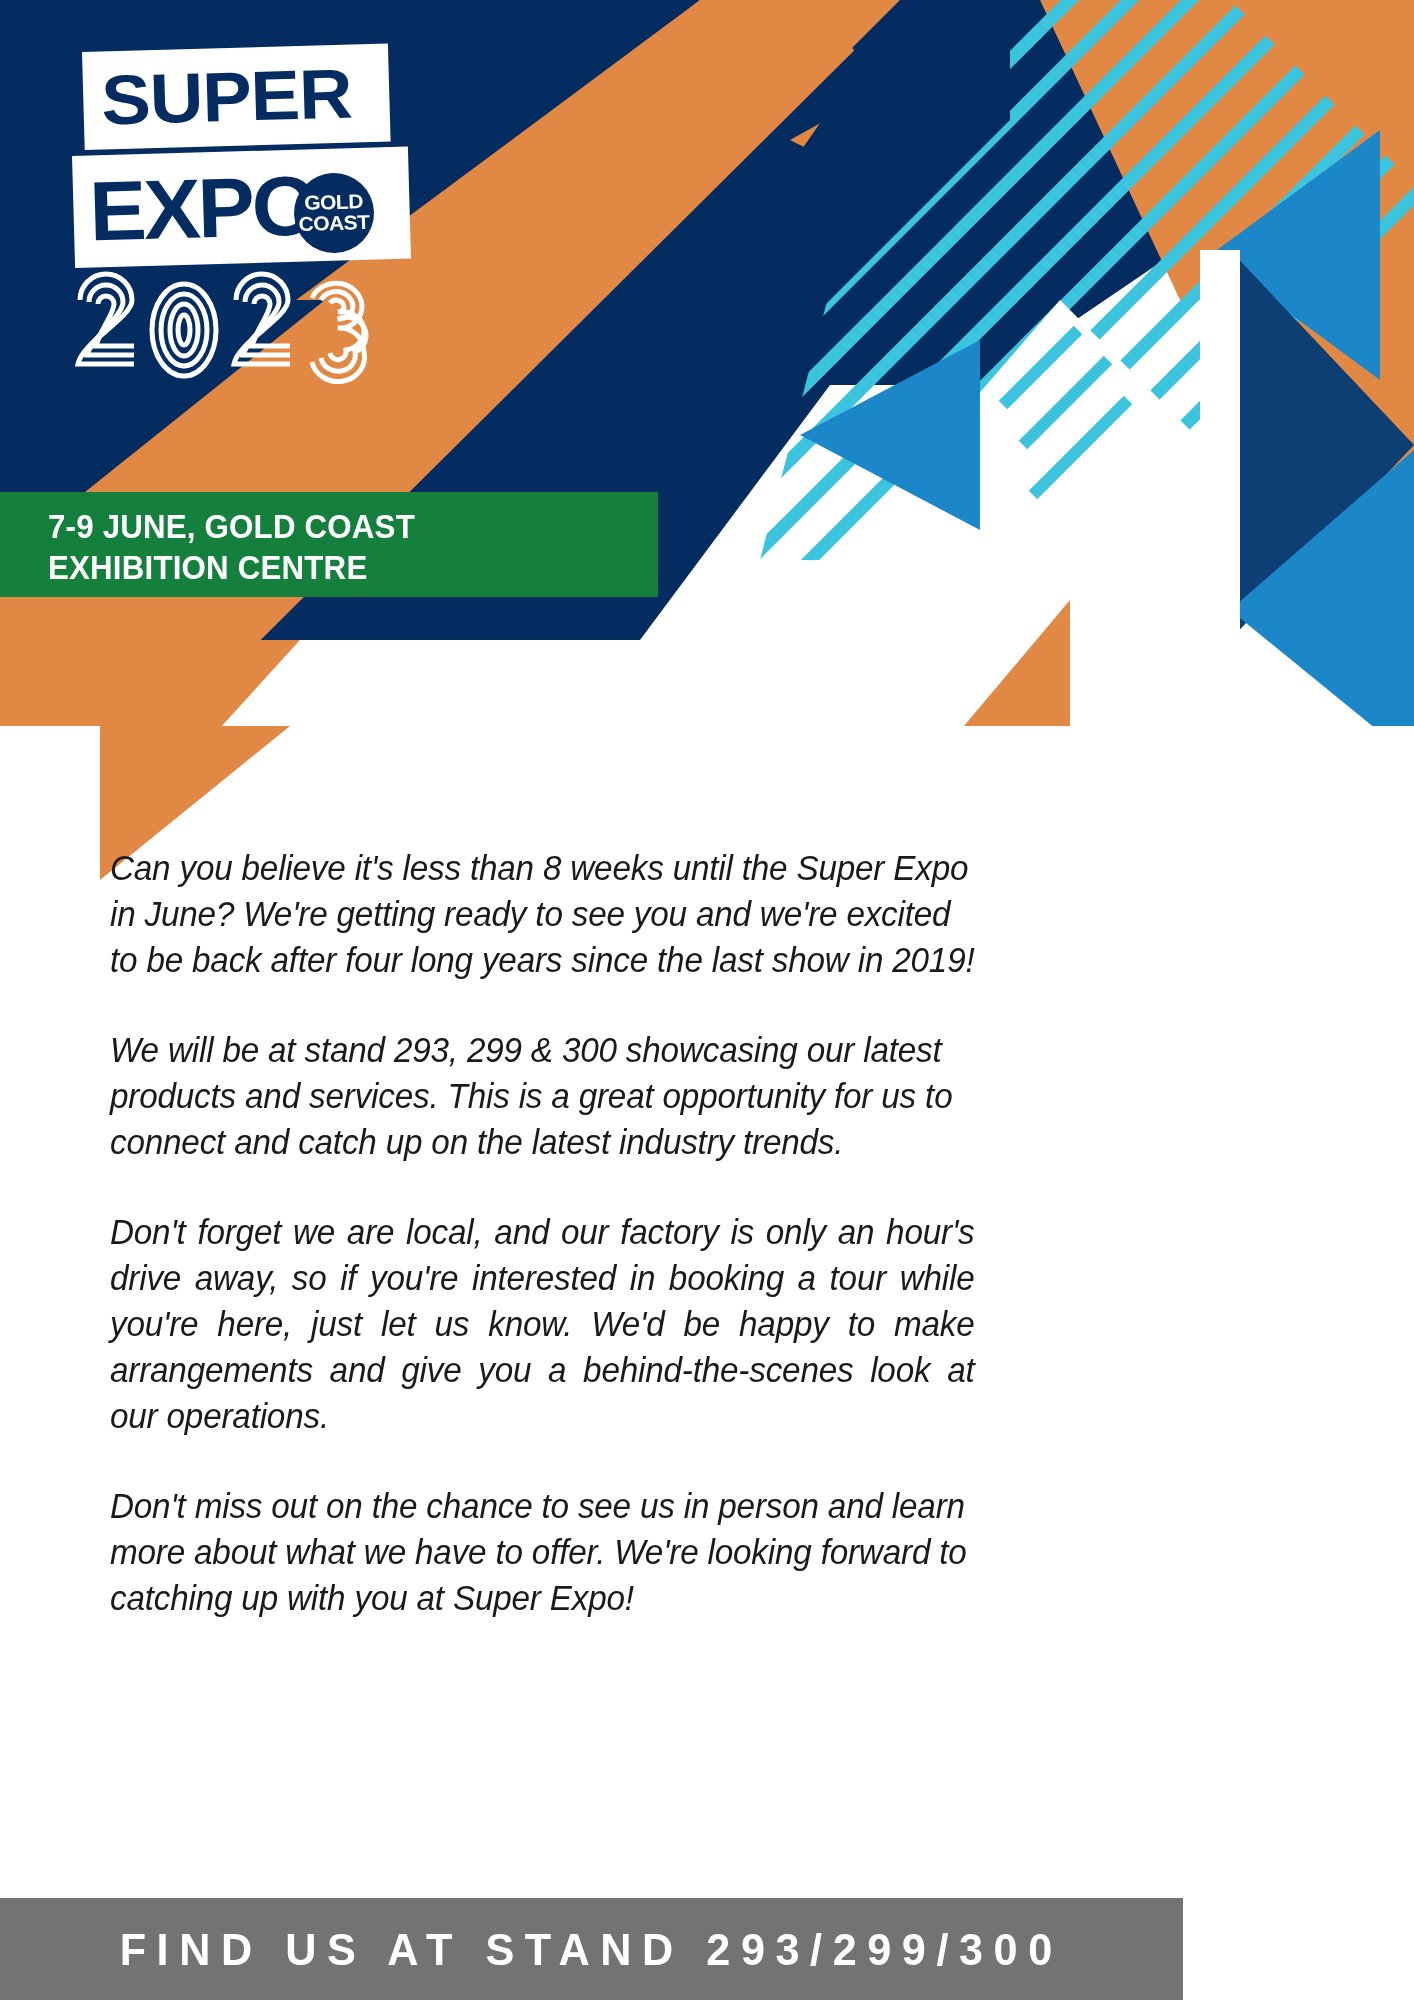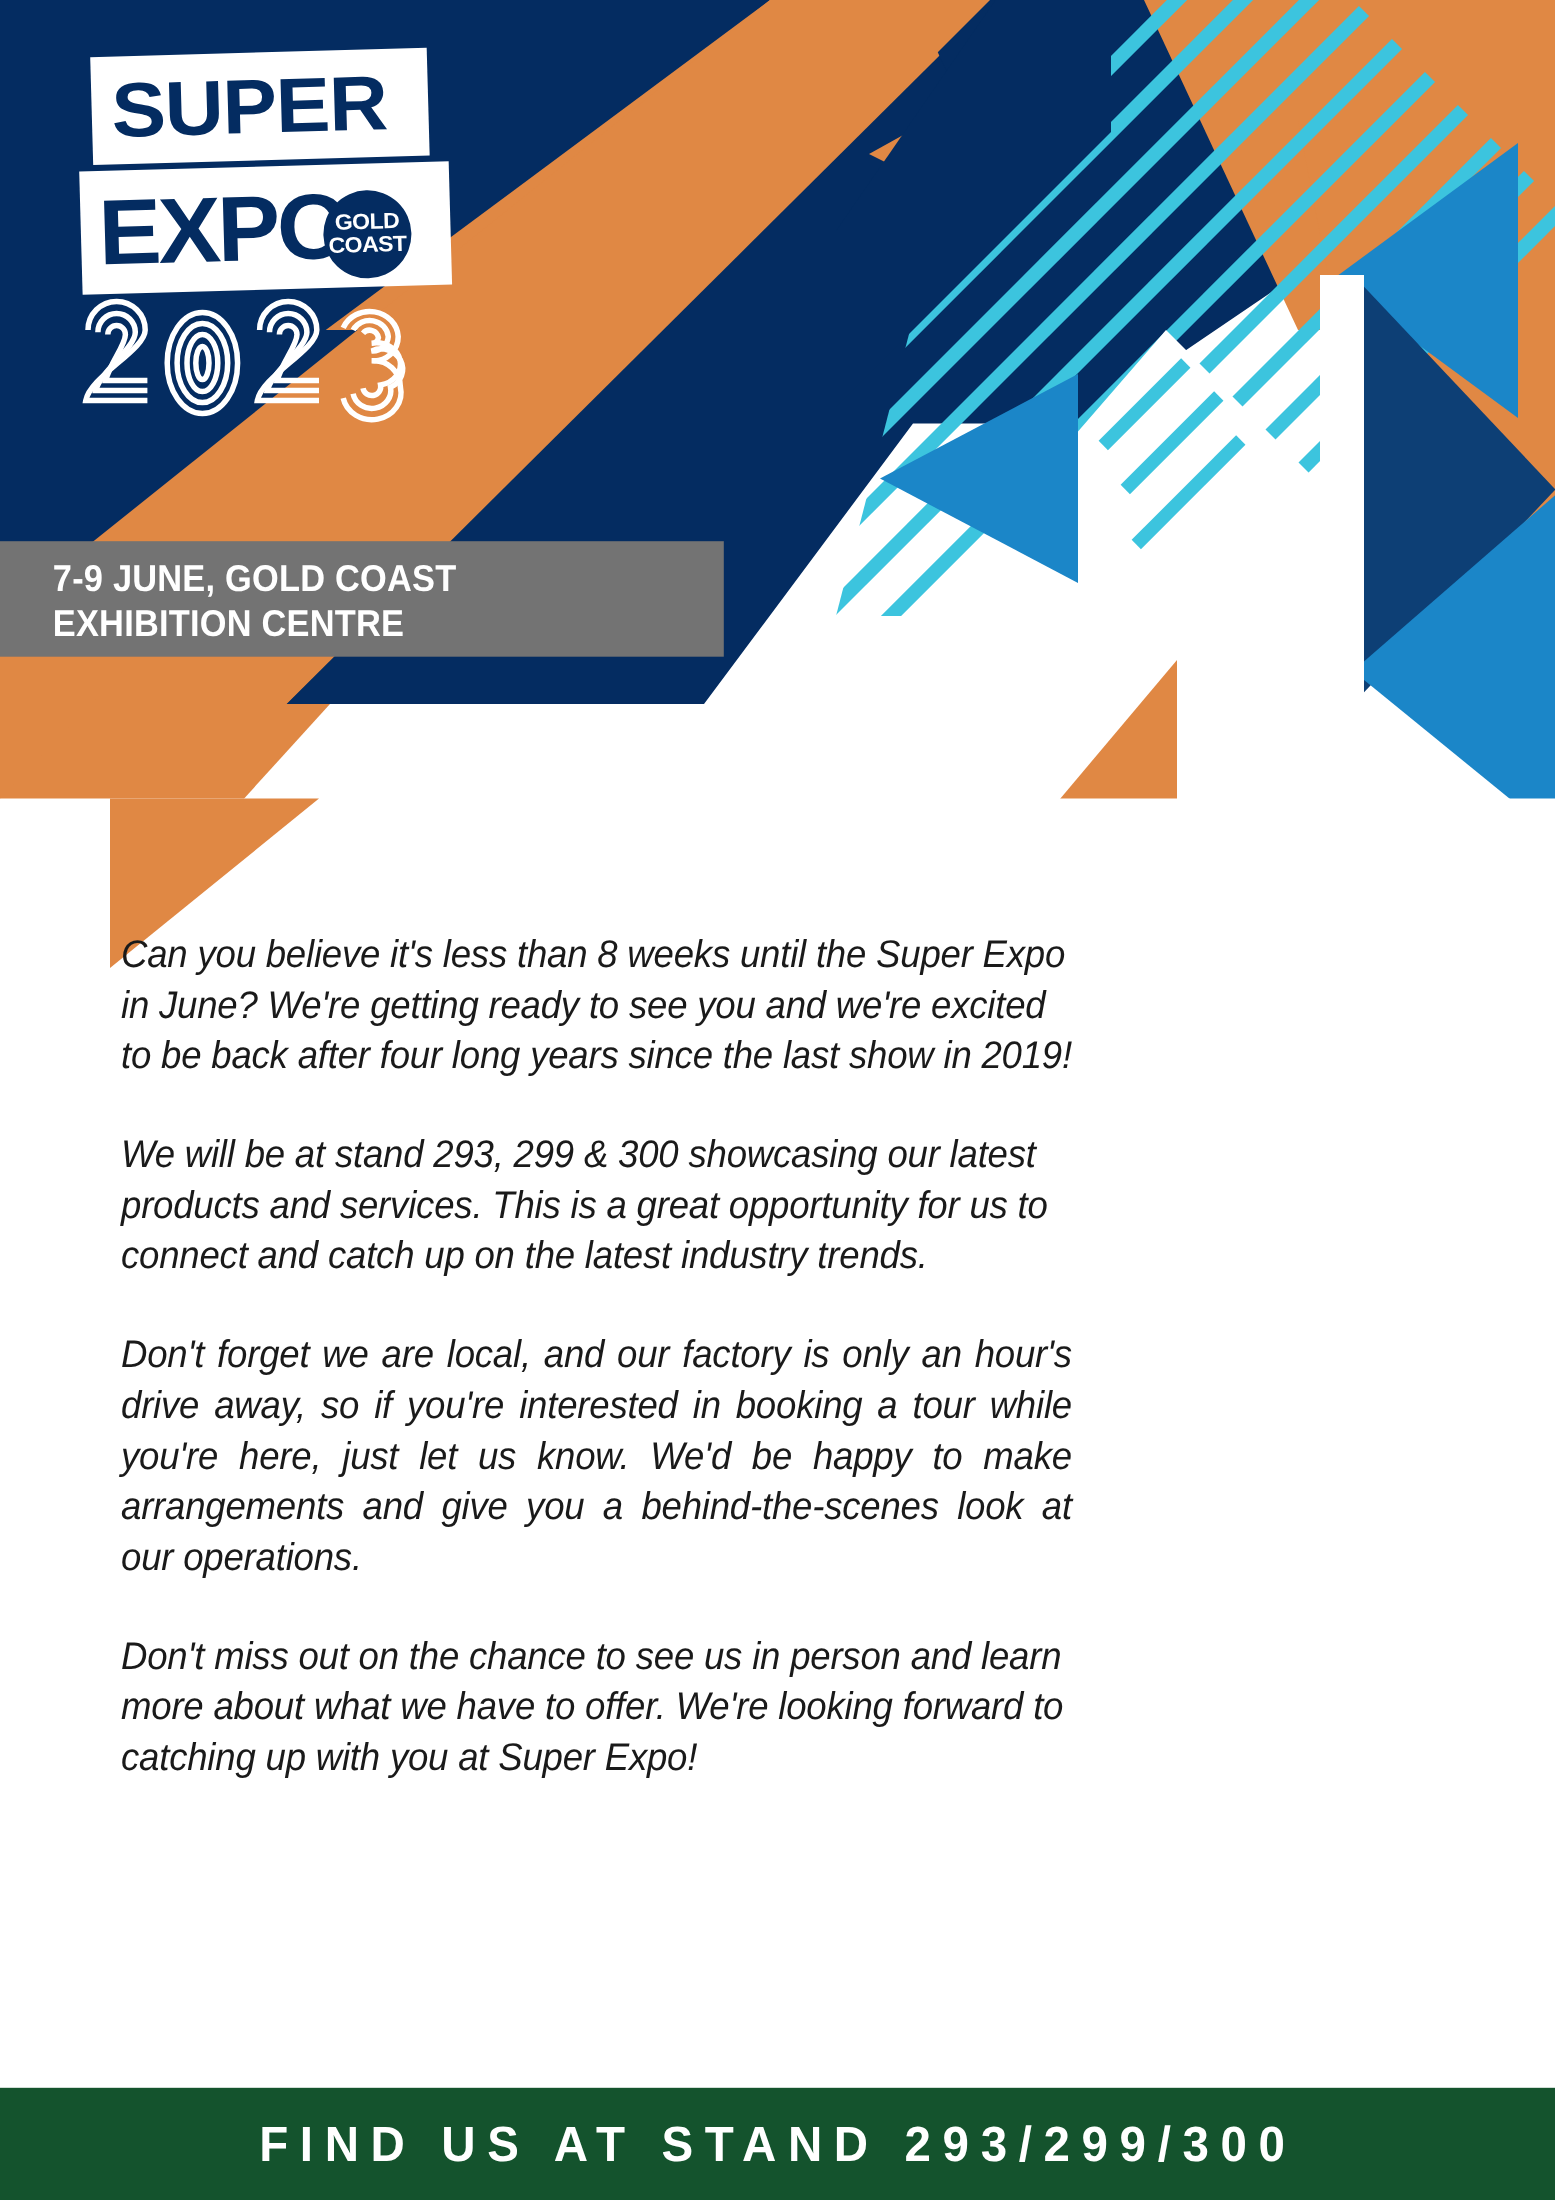--- a/index.html
+++ b/index.html
@@ -105,21 +105,21 @@
     height: 130px;
   }
 
   
   #date-banner {
     position: absolute;
     left: 0;
     top: 492px;
     width: 658px;
     height: 105px;
-    background: #737373;
+    background: #15803d;
     z-index: 8;
     padding: 14px 0 0 48px;
     box-sizing: border-box;
   }
   .date-line {
     color: #ffffff;
     font-family: "Liberation Sans", sans-serif;
     font-weight: 700;
     font-size: 34px;
     line-height: 41px;
@@ -147,23 +147,23 @@
     transform: scaleX(0.95);
     transform-origin: left top;
   }
   .para.justify { text-align: justify; }
 
   
   #footer-bar {
     position: absolute;
     left: 0;
     bottom: 0;
-    width: 1414px;
+    width: 1183px;
     height: 102px;
-    background: #14532d;
+    background: #737373;
     display: flex;
     align-items: center;
     justify-content: center;
   }
   #footer-text {
     color: #ffffff;
     font-family: "Liberation Sans", sans-serif;
     font-weight: 700;
     font-size: 45px;
     line-height: 45px;

